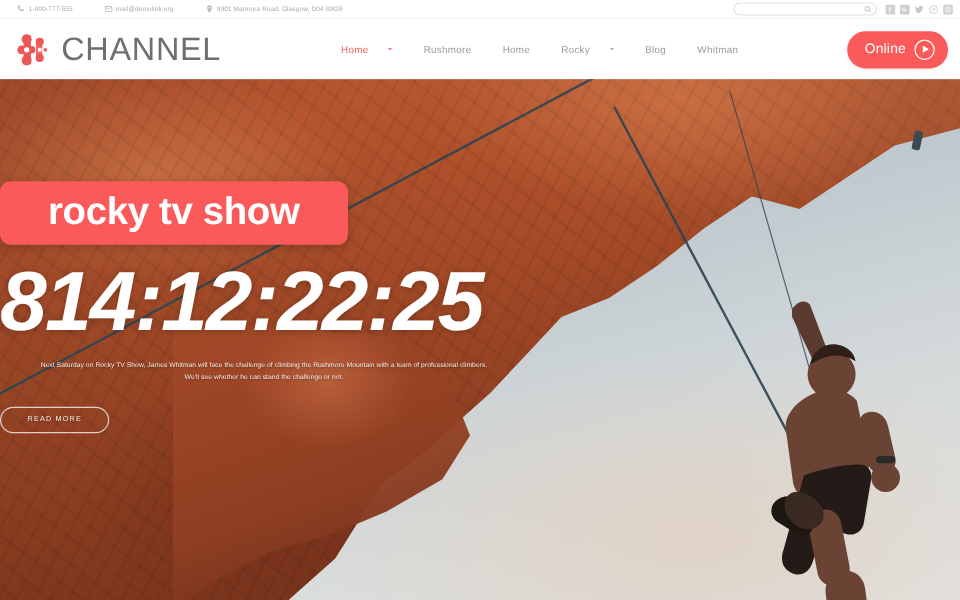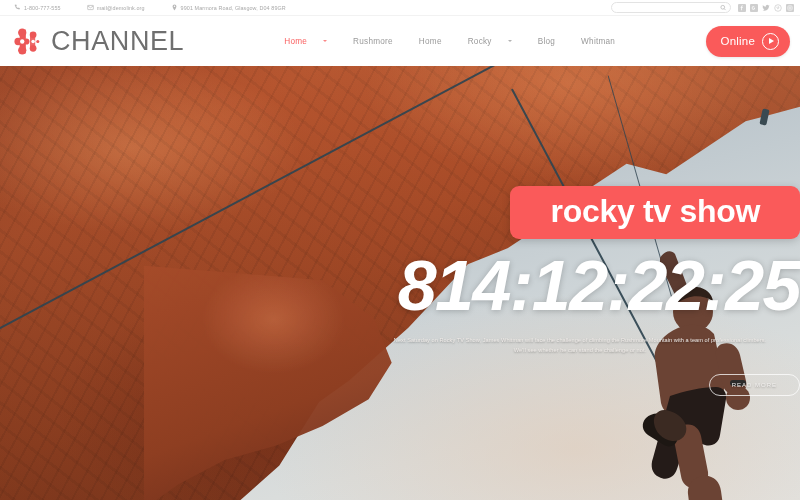--- a/index.html
+++ b/index.html
@@ -239,22 +239,22 @@
   
   .climber { position: absolute; right: 2%; top: 40%; width: 210px; height: 330px; }
   .climber svg { display: block; width: 100%; height: 100%; }
 
   
   .hero-content {
     position: absolute;
     inset: 0;
     display: flex;
     flex-direction: column;
-    align-items: flex-end;
-    padding-top: 120px;
+    align-items: flex-start;
+    padding-top: 85px;
     z-index: 6;
   }
   .title-badge {
     background: #fa5a5a;
     border-radius: 9px;
     padding: 9px 40px 12px;
     box-shadow: 0 2px 8px rgba(0,0,0,.18);
   }
   .title-text {
     color: #ffffff;

